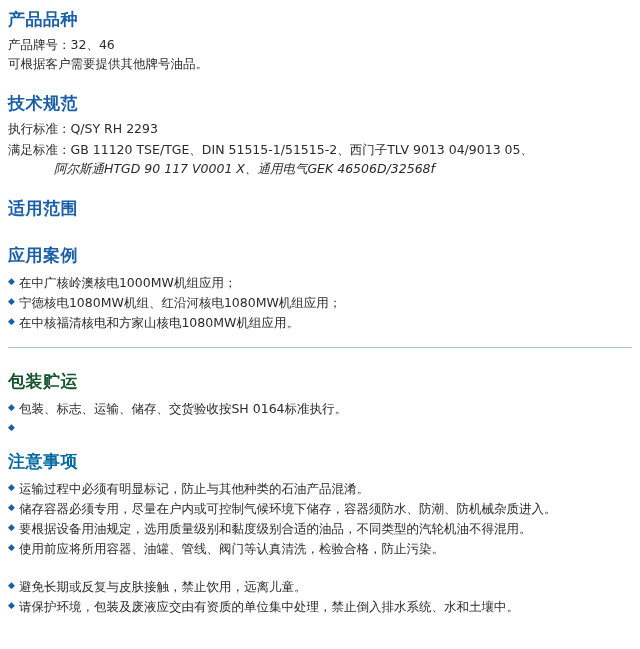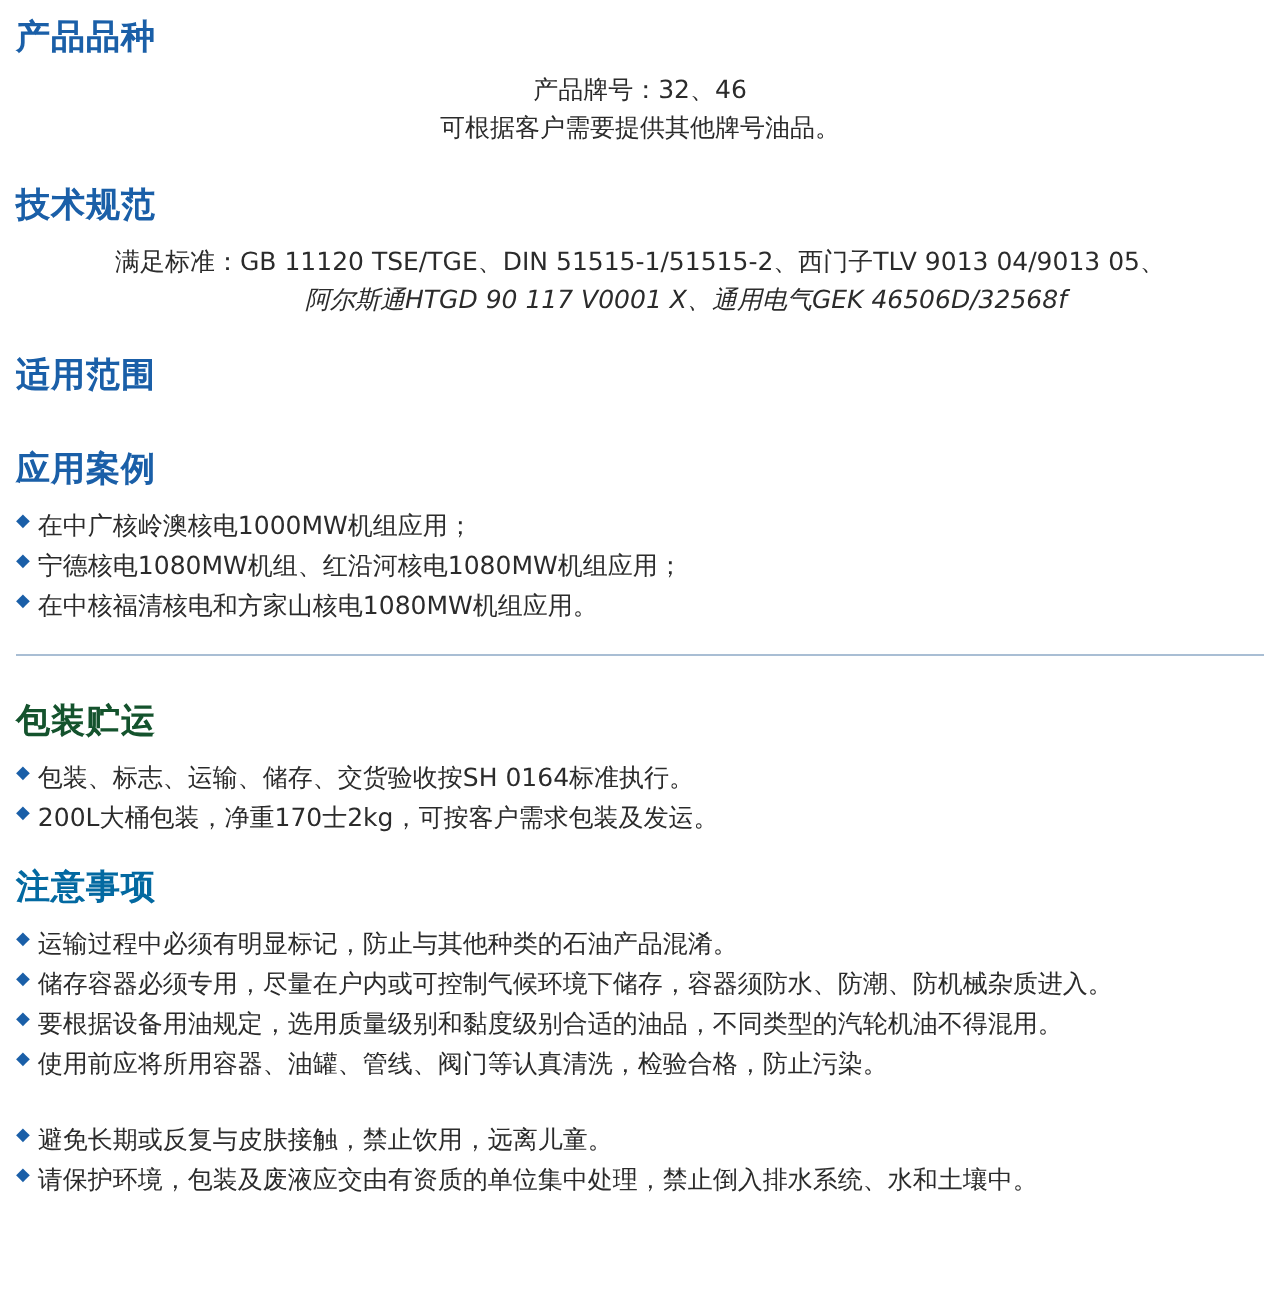--- a/index.html
+++ b/index.html
@@ -37,21 +37,20 @@
   }
   .sec-title.blue2 {
     color: #14532d;
   }
   .body-line {
     font-size: 12.5px;
     color: #2b2b2b;
     line-height: 1.55;
     margin: 0;
     white-space: nowrap;
-    text-align: center;
   }
   .indent {
     padding-left: 46px;
     font-style: italic;
   }
   .bullet-line {
     font-size: 12.5px;
     color: #2b2b2b;
     line-height: 1.6;
     margin: 0;
@@ -92,20 +91,21 @@
     <div class="gap-4"></div>
     <div class="body-line">产品牌号：32、46</div>
     <div class="body-line">可根据客户需要提供其他牌号油品。</div>
   </div>
 
   <div class="gap-18"></div>
 
   <div class="section">
     <div class="sec-title">技术规范</div>
     <div class="gap-4"></div>
+    <div class="body-line">执行标准：Q/SY RH 2293</div>
     <div class="gap-2"></div>
     <div class="body-line">满足标准：GB 11120 TSE/TGE、DIN 51515-1/51515-2、西门子TLV 9013 04/9013 05、</div>
     <div class="body-line indent">阿尔斯通HTGD 90 117 V0001 X、通用电气GEK 46506D/32568f</div>
   </div>
 
   <div class="gap-18"></div>
 
   <div class="section">
     <div class="sec-title">适用范围</div>
     <div class="gap-6"></div>
@@ -135,21 +135,20 @@
 
   <div class="section">
     <div class="sec-title blue2">包装贮运</div>
     <div class="gap-6"></div>
     <div class="bullet-line">
       <span class="mark">◆</span>
       <span>包装、标志、运输、储存、交货验收按SH 0164标准执行。</span>
     </div>
     <div class="bullet-line">
       <span class="mark">◆</span>
-      <span>200L大桶包装，净重170士2kg，可按客户需求包装及发运。</span>
     </div>
   </div>
 
   <div class="gap-14"></div>
 
   <div class="section">
     <div class="sec-title red">注意事项</div>
     <div class="gap-6"></div>
     <div class="bullet-line">
       <span class="mark">◆</span>

